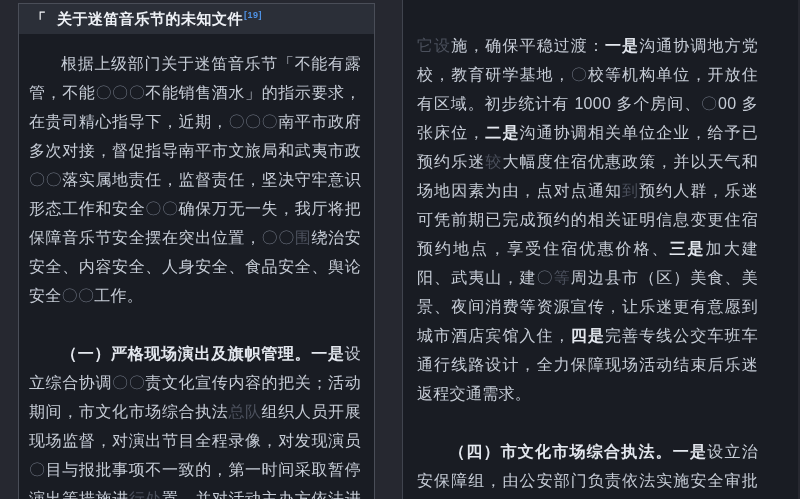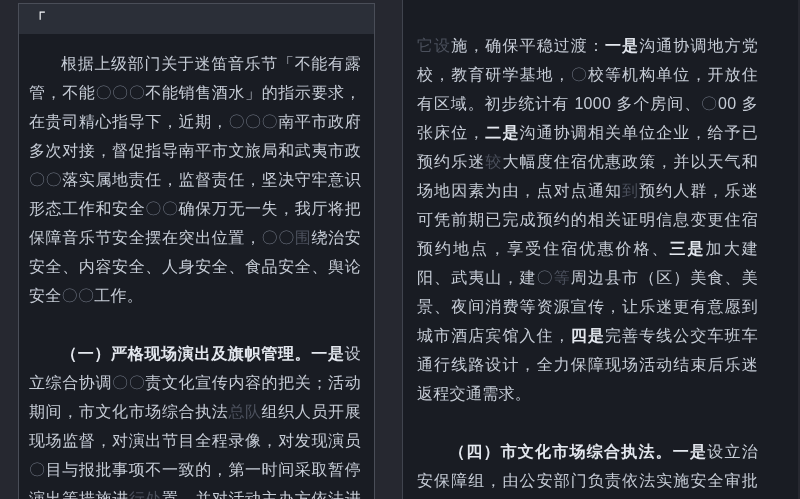--- a/index.html
+++ b/index.html
@@ -70,20 +70,21 @@
   .seg-d { color:#4b505c; }
   .seg-c { color:#757c8a; }
   @keyframes blink { 50% { opacity:0; } }
 </style>
 </head>
 <body>
 
 <div class="card left-card">
   <div class="card-header">
     <span class="corner-icon">「</span>
+    <span class="doc-title"><span>关于迷笛音乐节的未知文件</span><sup>[19]</sup></span>
   </div>
   <div class="card-body">
       <p class="para"><span class="seg-n">根据上级部门关于迷笛音乐节「不能有露管，不能</span><span class="seg-c">〇〇〇</span><span class="seg-n">不能销售酒水」的指示要求，在贵司精心指导下，近期，</span><span class="seg-c">〇〇〇</span><span class="seg-n">南平市政府多次对接，督促指导南平市文旅局和武夷市政</span><span class="seg-c">〇〇</span><span class="seg-n">落实属地责任，监督责任，坚决守牢意识形态工作和安全</span><span class="seg-c">〇〇</span><span class="seg-n">确保万无一失，我厅将把保障音乐节安全摆在突出位置，</span><span class="seg-c">〇〇</span><span class="seg-d">围</span><span class="seg-n">绕治安安全、内容安全、人身安全、食品安全、舆论安全</span><span class="seg-c">〇〇</span><span class="seg-n">工作。</span></p>
       <p class="para"><span class="seg-b">（一）严格现场演出及旗帜管理。</span><span class="seg-b">一是</span><span class="seg-n">设立综合协调</span><span class="seg-c">〇〇</span><span class="seg-n">责文化宣传内容的把关；活动期间，市文化市场综合执法</span><span class="seg-d">总队</span><span class="seg-n">组织人员开展现场监督，对演出节目全程录像，对发现演员</span><span class="seg-c">〇</span><span class="seg-n">目与报批事项不一致的，第一时间采取暂停演出等措施进</span><span class="seg-d">行处</span><span class="seg-n">置，并对活动主办方依法进行查处，</span></p>
     </div>
 </div>
 
 <div class="card right-card">
     <p class="para no-indent"><span class="seg-d">它设</span><span class="seg-n">施，确保平稳过渡：</span><span class="seg-b">一是</span><span class="seg-n">沟通协调地方党校，教育研学基地，</span><span class="seg-c">〇</span><span class="seg-n">校等机构单位，开放住有区域。初步统计有 1000 多个房间、</span><span class="seg-c">〇</span><span class="seg-n">00 多张床位，</span><span class="seg-b">二是</span><span class="seg-n">沟通协调相关单位企业，给予已预约乐迷</span><span class="seg-d">较</span><span class="seg-n">大幅度住宿优惠政策，并以天气和场地因素为由，点对点通知</span><span class="seg-d">到</span><span class="seg-n">预约人群，乐迷可凭前期已完成预约的相关证明信息变更住宿预约地点，享受住宿优惠价格、</span><span class="seg-b">三是</span><span class="seg-n">加大建阳、武夷山，建</span><span class="seg-c">〇</span><span class="seg-d">等</span><span class="seg-n">周边县市（区）美食、美景、夜间消费等资源宣传，让乐迷更有意愿到城市酒店宾馆入住，</span><span class="seg-b">四是</span><span class="seg-n">完善专线公交车班车通行线路设计，全力保障现场活动结束后乐迷返程交通需求。</span></p>
     <p class="para"><span class="seg-b">（四）市文化市场综合执法。</span><span class="seg-b">一是</span><span class="seg-n">设立治安保障组，由公安部门负责依法实施安全审批许可，对活动场所开展安全检查。</span><span class="seg-c">〇</span><span class="seg-n">承办方安全工作的落实情况进行指导、监督和检查，对保安服</span></p>

